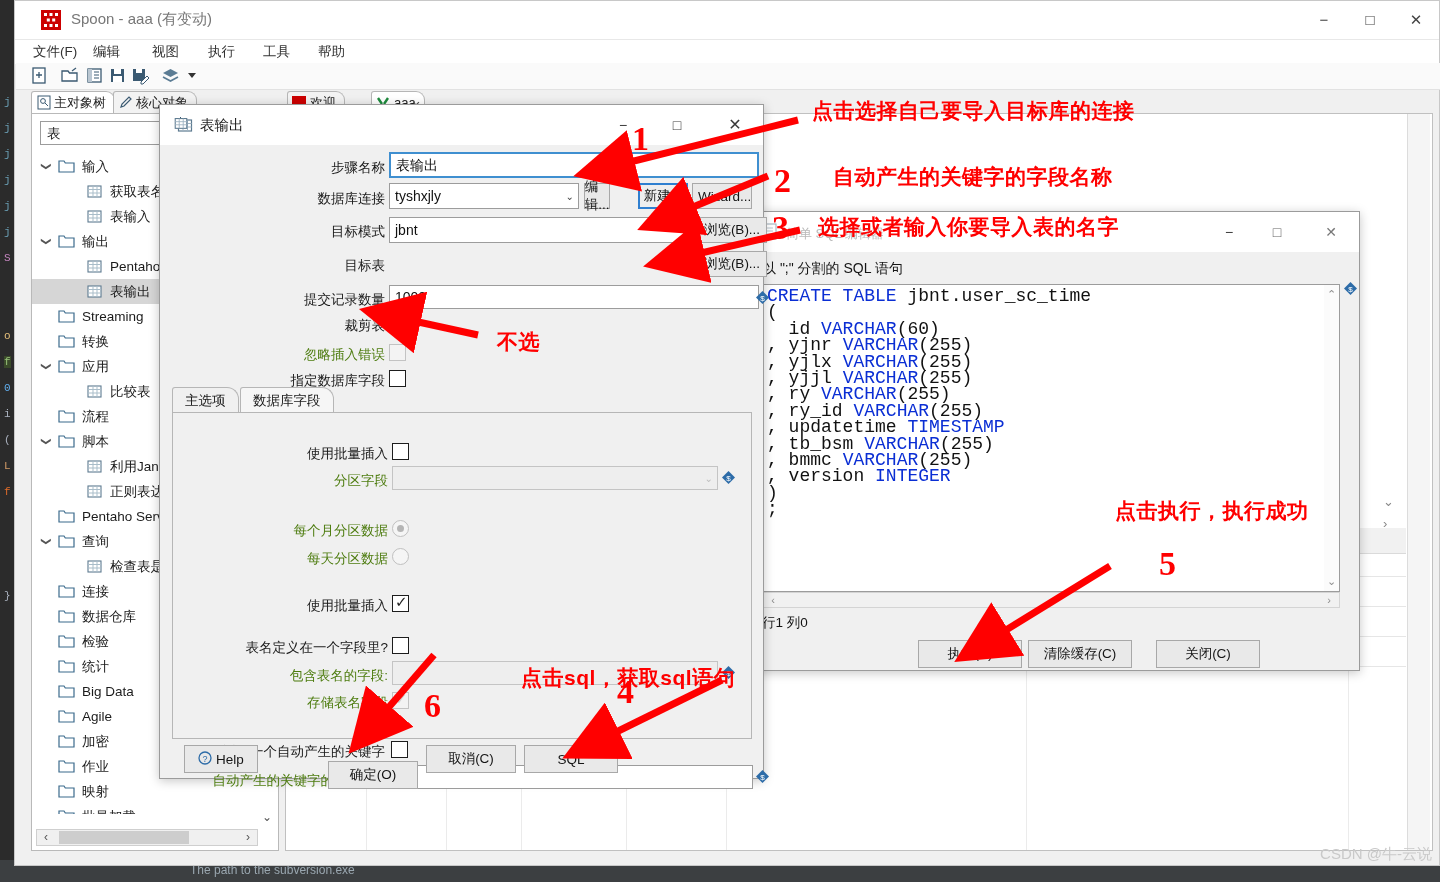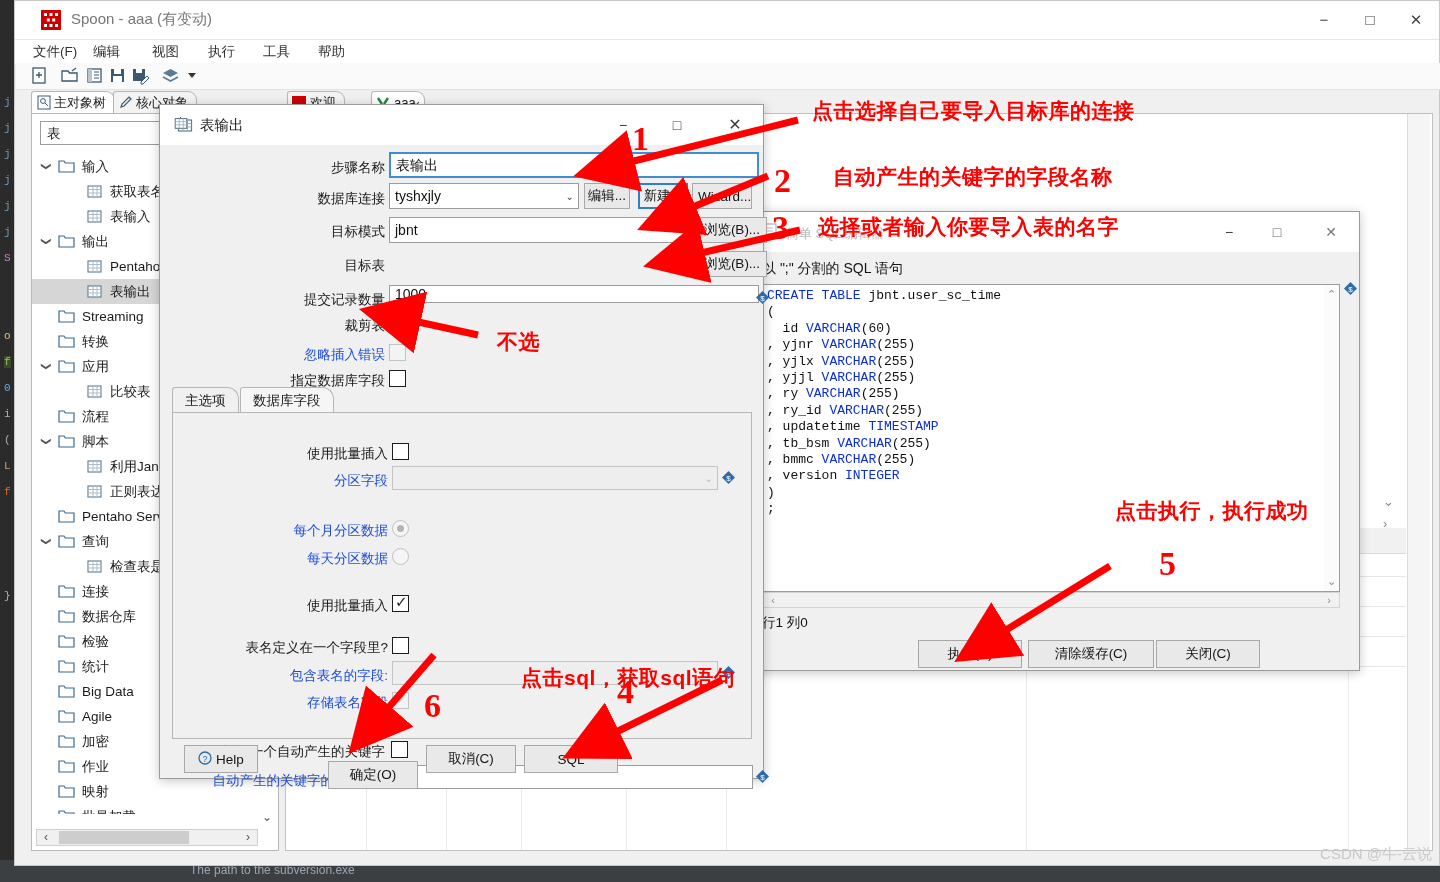--- a/index.html
+++ b/index.html
@@ -67,21 +67,21 @@
   #subtab{position:absolute;left:4px;top:-52px;height:24px;border:1px solid #bdbdbd;border-bottom:none;border-radius:3px 10px 0 0;background:#fff;}
 
   
   .dlg{position:absolute;background:#f0f0f0;border:1px solid #9b9b9b;box-shadow:0 2px 10px rgba(0,0,0,.22);box-sizing:border-box;}
   .dlg-tb{position:relative;height:40px;background:#fff;}
   .dlg-title{position:absolute;left:40px;top:11px;font-size:14.5px;color:#1a1a1a;}
   .dlg-icon{position:absolute;left:16px;top:11px;width:18px;height:18px;}
   .dlg-btn{position:absolute;top:0;width:44px;height:40px;line-height:40px;text-align:center;font-size:14px;color:#3a3a3a;}
 
   .flabel{position:absolute;font-size:13.5px;color:#1a1a1a;text-align:right;}
-  .flabel.dim{color:#1d4ed8;}
+  .flabel.dim{color:#4d7c0f;}
   .ftext{position:absolute;background:#fff;border:1px solid #9c9c9c;box-sizing:border-box;font-size:14px;color:#111;
          padding-left:5px;line-height:1;display:flex;align-items:center;}
   .ftext.focus{border:2px solid #3f8fd0;}
   .fcombo{position:absolute;background:#fff;border:1px solid #9c9c9c;box-sizing:border-box;font-size:14px;color:#111;
           padding-left:5px;display:flex;align-items:center;}
   .fcombo.dis{background:#eeeeee;border:1px solid #c4c4c4;color:#b4b4b4;}
   .combo-arrow{position:absolute;right:4px;top:50%;transform:translateY(-50%);color:#444;font-size:10px;}
   .btn{position:absolute;background:#e9e9e9;border:1px solid #a8a8a8;box-sizing:border-box;font-size:13.5px;color:#151515;
        display:flex;align-items:center;justify-content:center;}
   .btn.blue{border:2px solid #2f7fd0;background:#eeeeee;}
@@ -95,21 +95,21 @@
 
   .tabs-row{position:absolute;}
   .tabitem{position:absolute;top:0;height:26px;line-height:26px;font-size:13.5px;padding:0 12px;border:1px solid #b6b6b6;
            border-bottom:none;border-radius:3px 12px 0 0;box-sizing:border-box;}
   .tabitem.on{background:#f0f0f0;border-bottom:1px solid #f0f0f0;}
   .tabitem.off{background:#f6f6f6;}
   .tabbody{position:absolute;background:#f0f0f0;border:1px solid #b6b6b6;box-sizing:border-box;}
 
   
   #sqlText{position:absolute;background:#fff;border:1px solid #9c9c9c;box-sizing:border-box;overflow:hidden;
-           font-family:"Liberation Mono","DejaVu Sans Mono",monospace;font-size:13px;line-height:16.4px;color:#111;padding:3px 4px;}
+           font-family:"Liberation Mono","DejaVu Sans Mono",monospace;font-size:18px;line-height:16.4px;color:#111;padding:3px 4px;}
   #sqlText .kw{color:#0a2ed4;}
   .sb-v{position:absolute;width:16px;background:#fbfbfb;}
   .sb-h{position:absolute;height:16px;background:#f1f1f1;}
   .sb-arrow{position:absolute;color:#8d8d8d;font-size:11px;text-align:center;}
 
   
   #anno{position:absolute;left:0;top:0;width:1440px;height:882px;pointer-events:none;}
   .anntext{position:absolute;color:#ff0000;font-size:21px;font-weight:bold;white-space:nowrap;letter-spacing:.5px;}
   .annnum{position:absolute;color:#ff0000;font-size:34px;font-weight:bold;font-family:"Liberation Serif","DejaVu Serif",serif;}
   #watermark{position:absolute;right:8px;bottom:18px;color:#c9c9c9;font-size:15px;}
@@ -519,21 +519,21 @@
     <div class="sb-v" style="left:578px;top:73px;width:15px;height:306px;">
       <div class="sb-arrow" style="left:0;top:3px;width:15px;">⌃</div>
       <div class="sb-arrow" style="left:0;bottom:3px;width:15px;">⌄</div>
     </div>
     <div class="sb-h" style="left:16px;top:380px;width:578px;border:1px solid #d4d4d4;box-sizing:border-box;">
       <div class="sb-arrow" style="left:3px;top:0;width:14px;line-height:14px;">‹</div>
       <div class="sb-arrow" style="right:3px;top:0;width:14px;line-height:14px;">›</div>
     </div>
     <div style="position:absolute;left:16px;top:402px;font-size:13.5px;color:#141414;">行1 列0</div>
     <div class="btn" style="left:172px;top:428px;width:104px;height:28px;">执行(E)</div>
-    <div class="btn" style="left:282px;top:428px;width:126px;height:28px;">清除缓存(C)</div>
+    <div class="btn" style="left:282px;top:428px;width:104px;height:28px;">清除缓存(C)</div>
     <div class="btn" style="left:410px;top:428px;width:104px;height:28px;">关闭(C)</div>
   </div>
 
   <div class="dlg" id="tblout" style="left:144px;top:103px;width:605px;height:675px;">
     <div class="dlg-tb">
       <span class="dlg-icon">
         <svg width="18" height="18" viewBox="0 0 18 18">
             <rect x="2.5" y="4" width="13" height="11" fill="#fff" stroke="#5d7a90" stroke-width="1.2"></rect>
             <path d="M2.5 7.5h13M2.5 11h13M7 4v11M11.5 4v11" stroke="#9fb3c2"></path>
             <path d="M3 3l2-2" stroke="#3b5a72"></path>
@@ -545,21 +545,21 @@
     </div>
 
     <div class="flabel" style="left:80px;top:54px;width:145px;">步骤名称</div>
     <div class="ftext focus" style="left:229px;top:47px;width:370px;height:26px;">表输出</div>
 
     <div class="flabel" style="left:80px;top:85px;width:145px;">数据库连接</div>
     <div class="fcombo" style="left:229px;top:78px;width:190px;height:26px;">
       <span>tyshxjly</span>
       <span class="combo-arrow">⌄</span>
     </div>
-    <div class="btn" style="left:424px;top:78px;width:46px;height:26px;">编辑...</div>
+    <div class="btn" style="left:424px;top:78px;width:26px;height:26px;">编辑...</div>
     <div class="btn blue" style="left:478px;top:78px;width:50px;height:26px;">新建...</div>
     <div class="btn" style="left:532px;top:78px;width:60px;height:26px;justify-content:flex-start;padding-left:5px;overflow:hidden;">Wizard...</div>
 
     <div class="flabel" style="left:80px;top:118px;width:145px;">目标模式</div>
     <div class="ftext" style="left:229px;top:112px;width:295px;height:26px;">jbnt</div>
     <div class="diamond" style="left:521px;top:118px;">
       <svg width="13" height="13" viewBox="0 0 13 13">
           <path d="M6.5 0L13 6.5 6.5 13 0 6.5z" fill="#2d6ca8"></path>
           <text x="6.5" y="9.5" font-size="8" fill="#fff" text-anchor="middle">$</text>
         </svg></div>
@@ -567,21 +567,21 @@
 
     <div class="flabel" style="left:80px;top:152px;width:145px;">目标表</div>
     <div class="diamond" style="left:521px;top:152px;">
       <svg width="13" height="13" viewBox="0 0 13 13">
           <path d="M6.5 0L13 6.5 6.5 13 0 6.5z" fill="#2d6ca8"></path>
           <text x="6.5" y="9.5" font-size="8" fill="#fff" text-anchor="middle">$</text>
         </svg></div>
     <div class="btn" style="left:537px;top:146px;width:70px;height:26px;">浏览(B)...</div>
 
     <div class="flabel" style="left:80px;top:186px;width:145px;">提交记录数量</div>
-    <div class="ftext" style="left:229px;top:180px;width:370px;height:18px;">1000</div>
+    <div class="ftext" style="left:229px;top:180px;width:370px;height:24px;">1000</div>
     <div class="diamond" style="left:596px;top:186px;">
       <svg width="13" height="13" viewBox="0 0 13 13">
           <path d="M6.5 0L13 6.5 6.5 13 0 6.5z" fill="#2d6ca8"></path>
           <text x="6.5" y="9.5" font-size="8" fill="#fff" text-anchor="middle">$</text>
         </svg></div>
 
     <div class="flabel" style="left:80px;top:212px;width:145px;">裁剪表</div>
     <div class="cbox" style="left:229px;top:210px;"></div>
 
     <div class="flabel dim" style="left:80px;top:241px;width:145px;">忽略插入错误</div>

